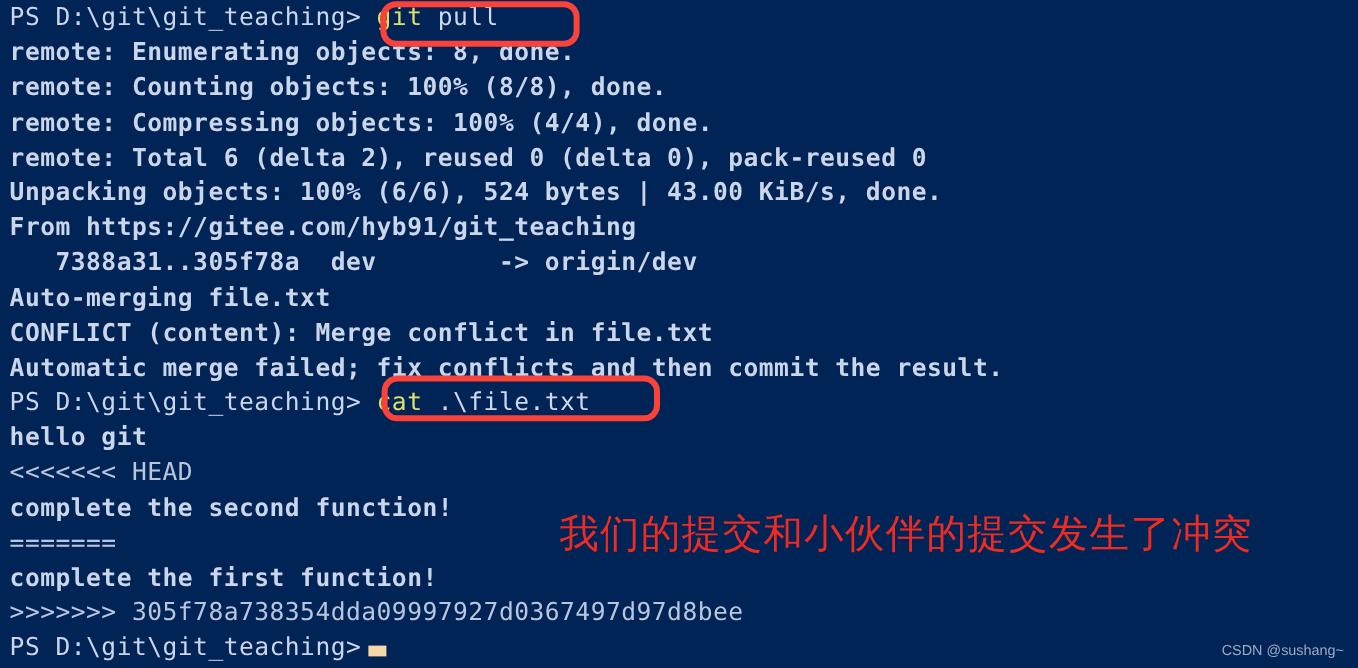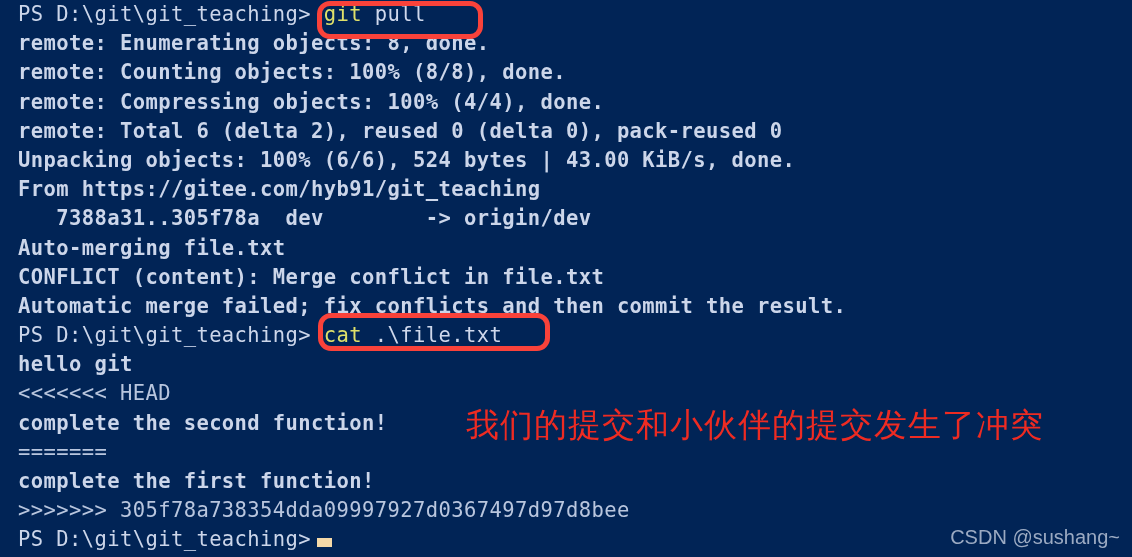--- a/index.html
+++ b/index.html
@@ -25,21 +25,21 @@
     font-family: "DejaVu Sans Mono", "Liberation Mono", monospace;
     font-size: 20.5px;
     line-height: 29.2px;
     letter-spacing: 0.4px;
     color: #cfd8ec;
     white-space: pre;
   }
   .line {
     height: 29.2px;
     white-space: pre;
-    padding-left: 18px;
+    padding-left: 8px;
   }
   .c-default { color: #ccd6ea; font-weight: bold; }
   .c-cmd     { color: #dfe06a; }
   .c-arg     { color: #cfd8ec; }
   .c-prompt  { color: #ccd6ea; }
   .c-marker  { color: #b9c6de; margin-top: 40px; }
 
   
   .cursor {
     display: inline-block;
@@ -68,36 +68,36 @@
     left: 318px;
     top: 313px;
     width: 232px;
     height: 38px;
   }
 
   
   #annotation-cn {
     position: absolute;
     left: 466px;
-    top: 406px;
+    top: 426px;
     font-family: "DejaVu Sans", "Liberation Sans", sans-serif;
     font-size: 33px;
     line-height: 38px;
     color: #ee2b22;
     letter-spacing: 1px;
     white-space: pre;
   }
 
   
   #watermark {
     position: absolute;
     right: 12px;
     bottom: 8px;
     font-family: "Liberation Sans", "DejaVu Sans", sans-serif;
-    font-size: 20px;
+    font-size: 12px;
     color: #a9b6cc;
     opacity: 0.92;
     white-space: pre;
   }
 </style>
 </head>
 <body>
 
 <div id="screen">
 

